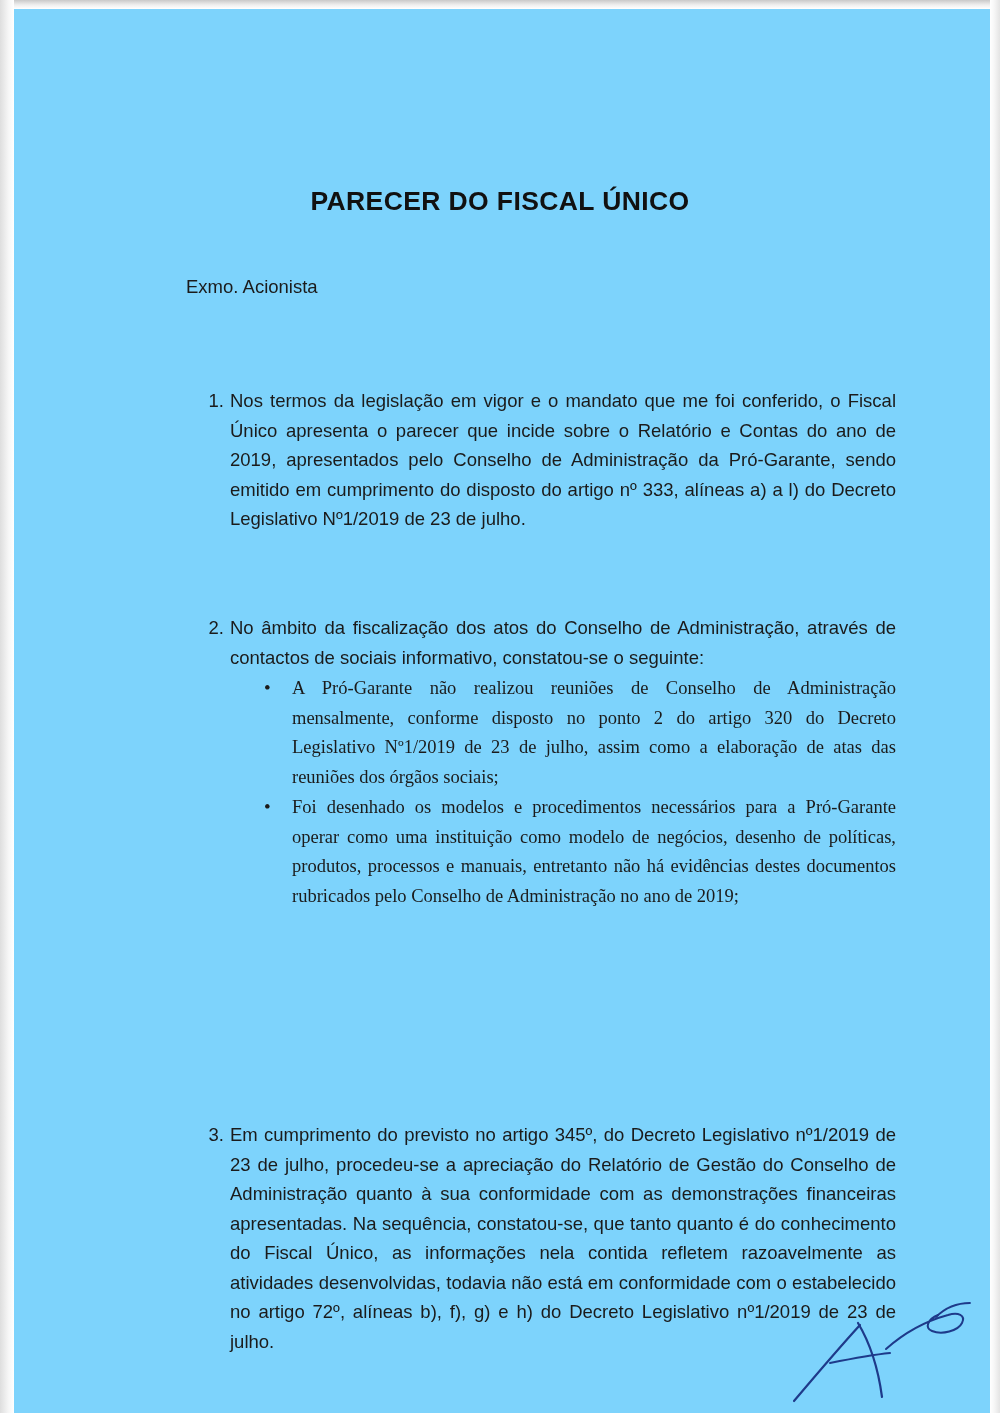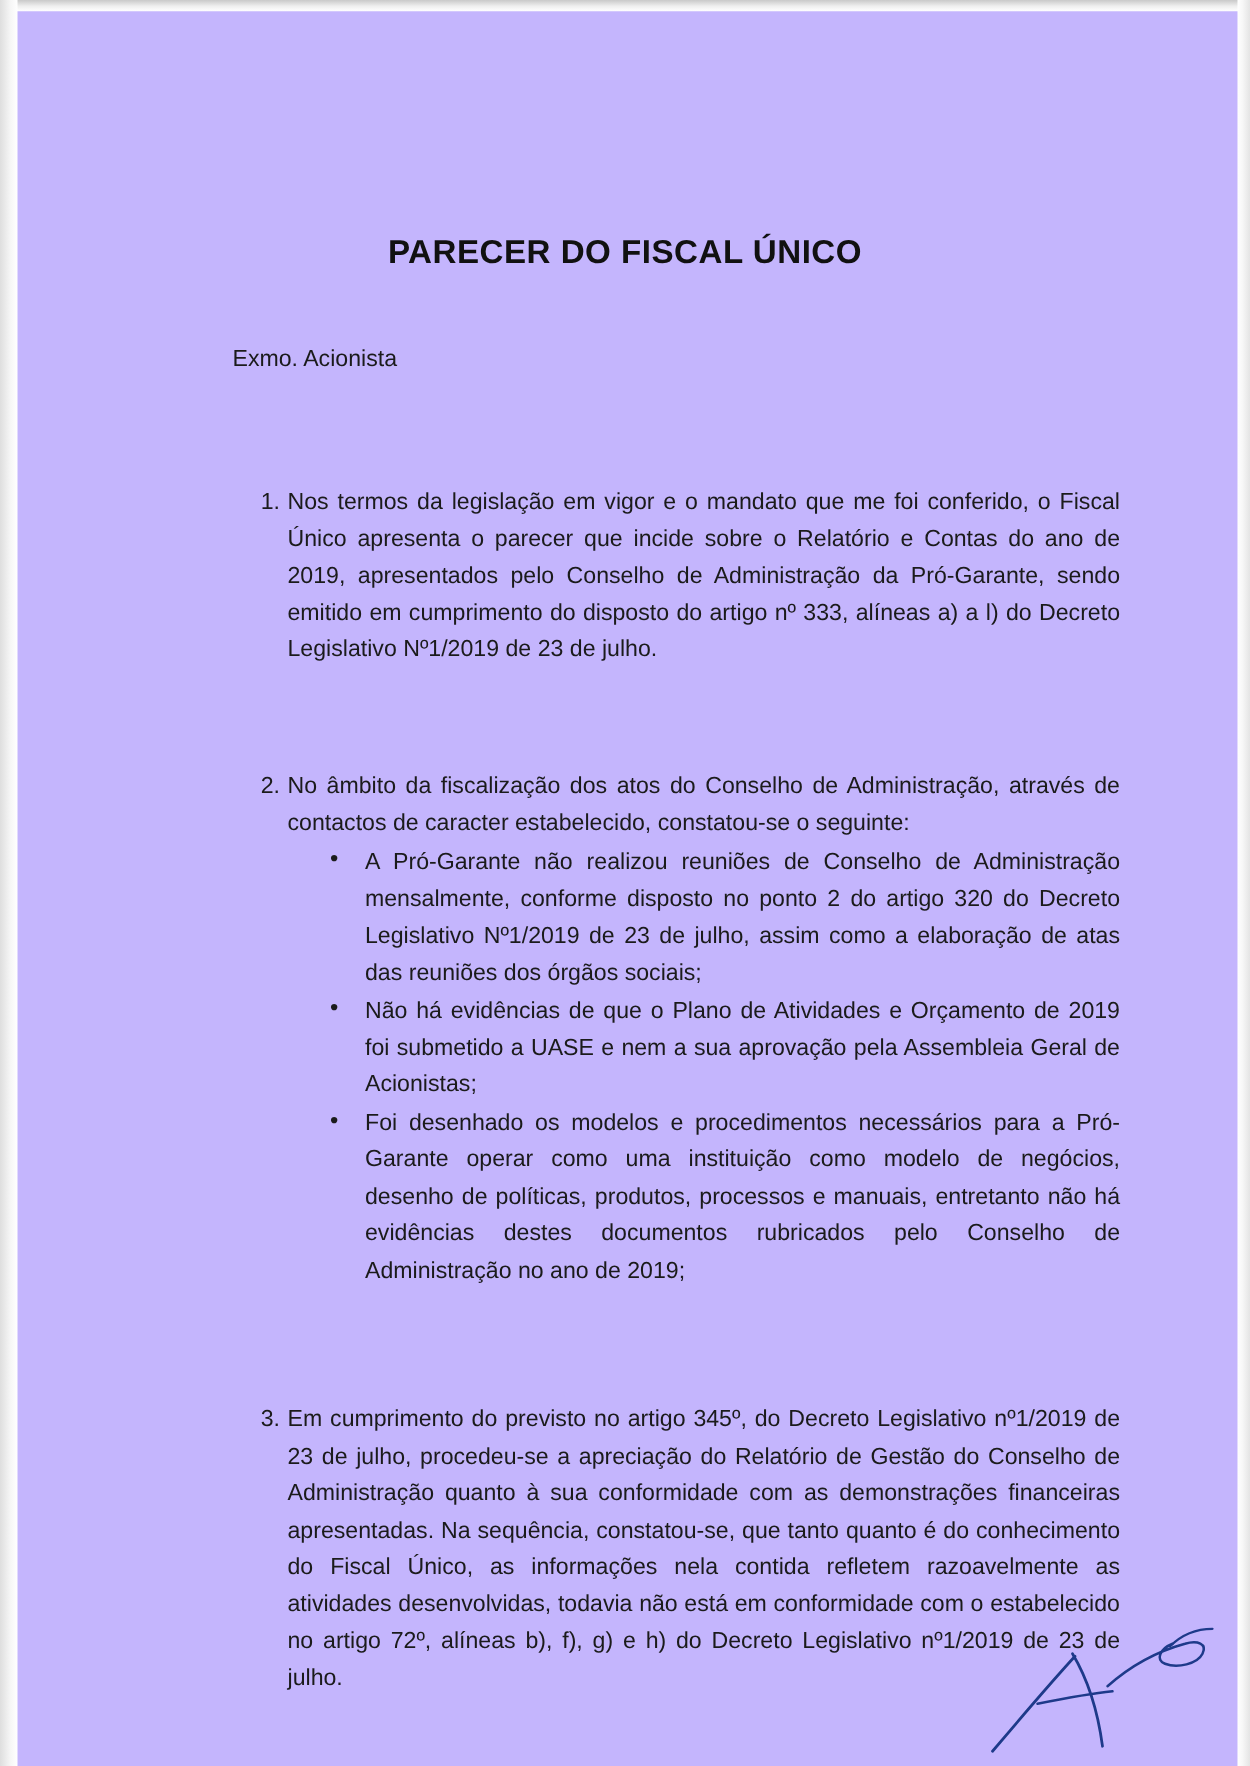--- a/index.html
+++ b/index.html
@@ -4,21 +4,21 @@
 <style>
   html, body {
     margin: 0;
     padding: 0;
     background: #ffffff;
   }
   .page {
     position: relative;
     width: 1000px;
     height: 1413px;
-    background: #c4b5fd;
+    background: #7dd3fc;
     overflow: hidden;
     font-family: "Liberation Sans", sans-serif;
     color: #1b1b1b;
   }
   
   .scan-edge-top {
     position: absolute;
     top: 0; left: 0; right: 0;
     height: 9px;
     background: linear-gradient(to bottom, #c9c9c9 0%, #efefef 55%, #ffffff 100%);
@@ -92,20 +92,21 @@
     margin: 0;
     padding: 0;
     list-style: none;
     margin-left: 26px;
   }
   .bullets li {
     position: relative;
     padding-left: 36px;
     margin-top: 2px;
     text-align: justify;
+    font-family: Liberation Serif, serif;
   }
   .bullets li:before {
     content: "\2022";
     position: absolute;
     left: 8px;
     top: -1px;
     font-size: 19px;
   }
   .bullets li + li { margin-top: 1px; }
 
@@ -136,24 +137,23 @@
     <div class="numbered-item item1">
       <span class="num">1.</span>
       <span class="body">
         <span>Nos termos da legislação em vigor e o mandato que me foi conferido, o Fiscal Único apresenta o parecer que incide sobre o Relatório e Contas do ano de 2019, apresentados pelo Conselho de Administração da Pró-Garante, sendo emitido em cumprimento do disposto do artigo nº 333, alíneas a) a l) do Decreto Legislativo Nº1/2019 de 23 de julho.</span>
       </span>
     </div>
 
     <div class="numbered-item item2">
       <span class="num">2.</span>
       <span class="body">
-        <span>No âmbito da fiscalização dos atos do Conselho de Administração, através de contactos de caracter estabelecido, constatou-se o seguinte:</span>
+        <span>No âmbito da fiscalização dos atos do Conselho de Administração, através de contactos de sociais informativo, constatou-se o seguinte:</span>
         <ul class="bullets">
           <li>A Pró-Garante não realizou reuniões de Conselho de Administração mensalmente, conforme disposto no ponto 2 do artigo 320 do Decreto Legislativo Nº1/2019 de 23 de julho, assim como a elaboração de atas das reuniões dos órgãos sociais;</li>
-          <li>Não há evidências de que o Plano de Atividades e Orçamento de 2019 foi submetido a UASE e nem a sua aprovação pela Assembleia Geral de Acionistas;</li>
           <li>Foi desenhado os modelos e procedimentos necessários para a Pró-Garante operar como uma instituição como modelo de negócios, desenho de políticas, produtos, processos e manuais, entretanto não há evidências destes documentos rubricados pelo Conselho de Administração no ano de 2019;</li>
         </ul>
       </span>
     </div>
 
     <div class="numbered-item item3">
       <span class="num">3.</span>
       <span class="body">
         <span>Em cumprimento do previsto no artigo 345º, do Decreto Legislativo nº1/2019 de 23 de julho, procedeu-se a apreciação do Relatório de Gestão do Conselho de Administração quanto à sua conformidade com as demonstrações financeiras apresentadas. Na sequência, constatou-se, que tanto quanto é do conhecimento do Fiscal Único, as informações nela contida refletem razoavelmente as atividades desenvolvidas, todavia não está em conformidade com o estabelecido no artigo 72º, alíneas b), f), g) e h) do Decreto Legislativo nº1/2019 de 23 de julho.</span>
       </span>

